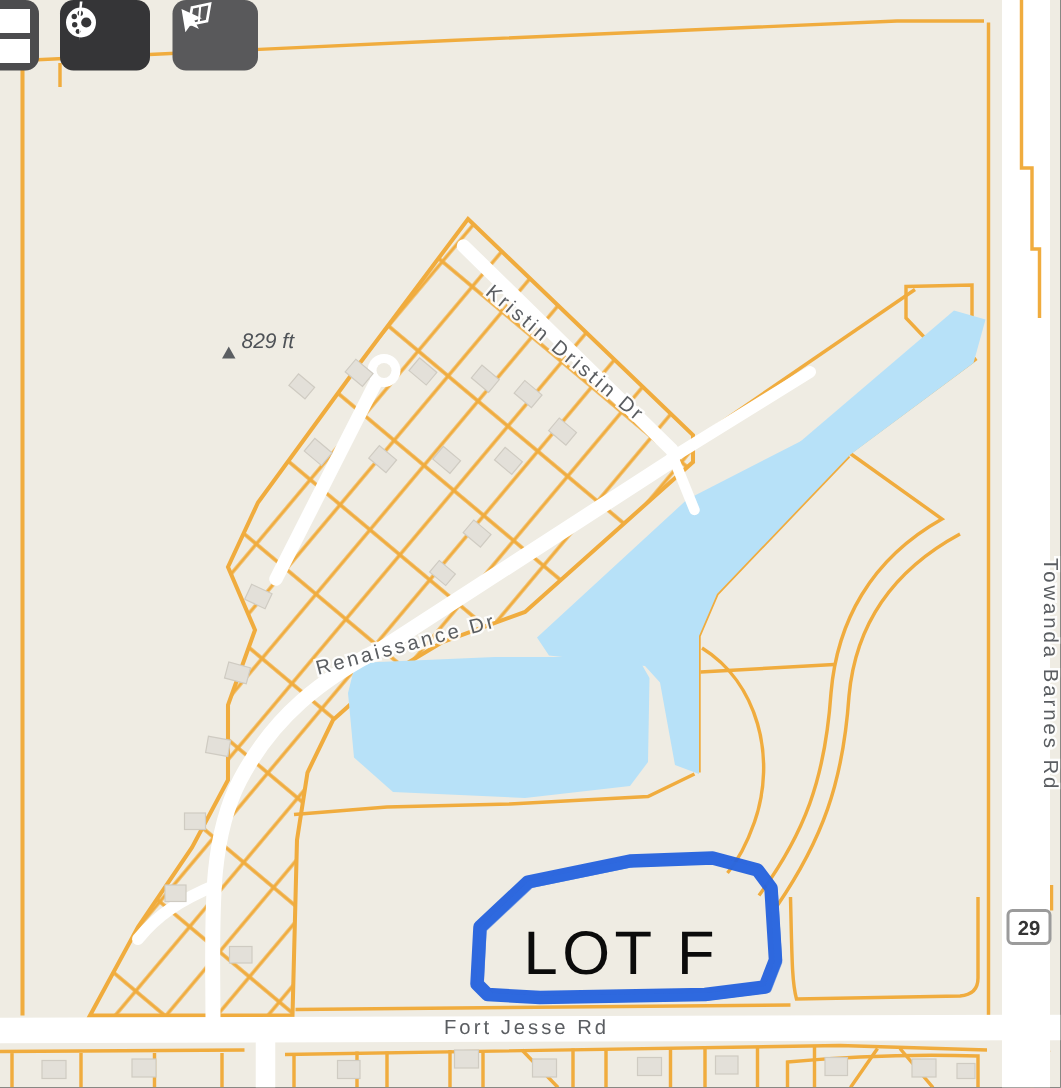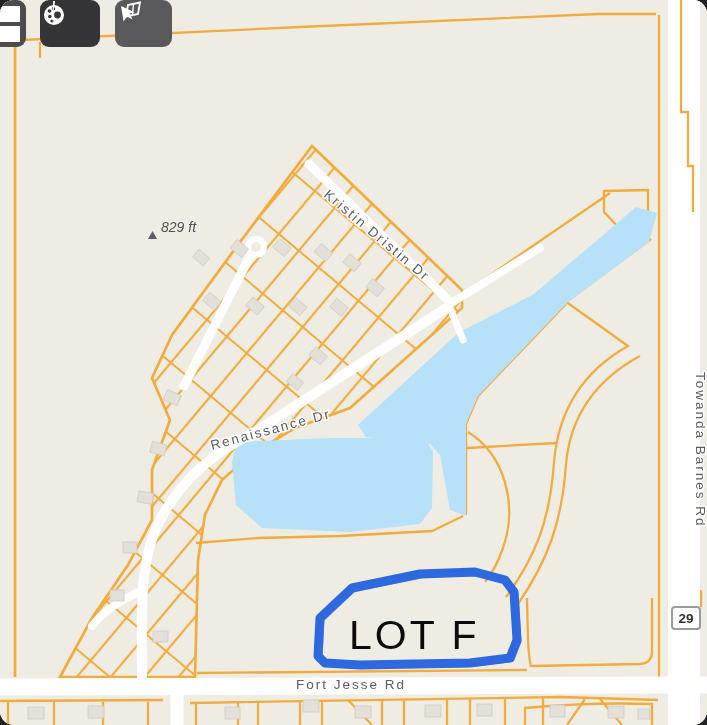--- a/index.html
+++ b/index.html
@@ -1,17 +1,17 @@
 <!DOCTYPE html>
 <html><head>
 <meta charset="utf-8">
 <style>
   html,body{margin:0;padding:0;background:#222;}
   .stage{position:relative;width:707px;height:725px;overflow:hidden;
-         background:#EFECE3;font-family:"Liberation Sans",sans-serif;border-radius:14px;}
+         background:#EFECE3;font-family:"Liberation Sans",sans-serif;}
   .stage svg{position:absolute;left:0;top:0;}
   
   .street-label{fill:#5a5d61;font-size:13.5px;letter-spacing:2px;
     stroke:rgba(255,255,255,.88);stroke-width:3.2px;paint-order:stroke;font-weight:bold;}
   .street-label.plain{font-weight:normal;}
   .elev-label{fill:#4e5257;font-size:14px;font-style:italic;}
   .lotf-label{fill:#0b0b0b;font-size:41px;letter-spacing:3px;}
   .shield-text{fill:#343434;font-size:13.5px;font-weight:bold;}
   
   .amber{stroke:#F0AC3E;fill:none;stroke-width:2.3px;}

